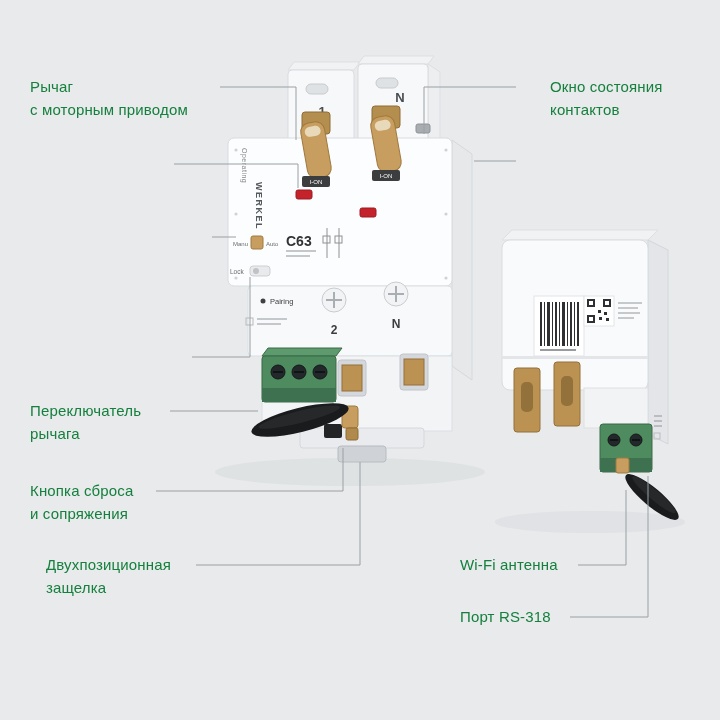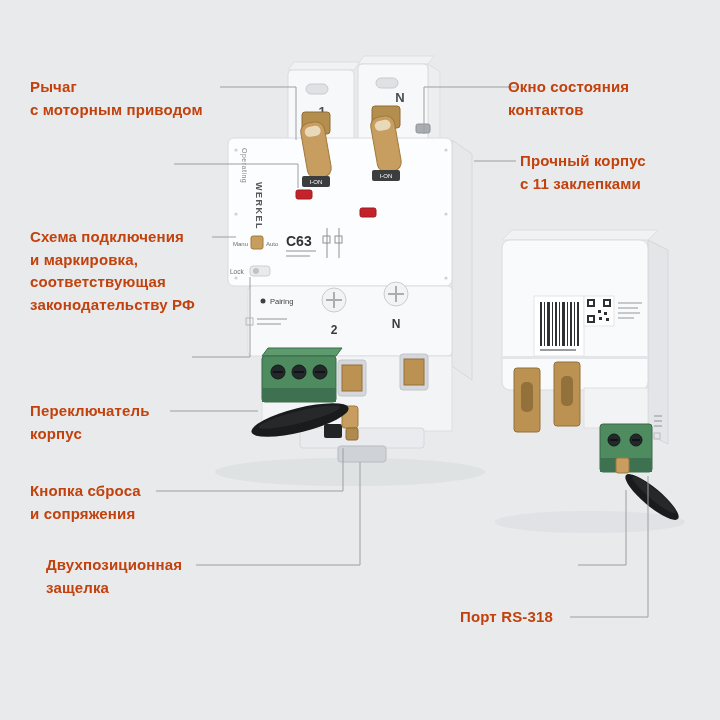--- a/index.html
+++ b/index.html
@@ -6,22 +6,22 @@
   body{
     width:720px;height:720px;position:relative;overflow:hidden;
     background:#e8eaec;
     font-family:"Liberation Sans", sans-serif;
   }
   #stage{position:absolute;left:0;top:0;width:720px;height:720px;}
   .callout{
     position:absolute;
     font-size:15px;
     line-height:1.5;
-    font-weight:700;
-    color:#c2410c;
+    font-weight:400;
+    color:#15803d;
     white-space:pre-line;
     letter-spacing:.15px;
   }
   svg{position:absolute;left:0;top:0;}
   svg text{font-family:"Liberation Sans", sans-serif;}
 </style>
 </head>
 <body>
 
 <div id="stage">
@@ -238,30 +238,25 @@
       <polyline points="196,565 360,565 360,462"></polyline>
       <polyline points="516,87 424,87 424,134"></polyline>
       <polyline points="516,161 474,161"></polyline>
       <polyline points="578,565 626,565 626,490"></polyline>
       <polyline points="570,617 648,617 648,476"></polyline>
     </g>
   </svg>
 
   <div class="callout" style="left:30px;top:76px">Рычаг
 с моторным приводом</div>
-  <div class="callout" style="left:30px;top:226px">Схема подключения
-и маркировка,
-соответствующая
-законодательству РФ</div>
   <div class="callout" style="left:30px;top:400px">Переключатель
-корпус</div>
+рычага</div>
   <div class="callout" style="left:30px;top:480px">Кнопка сброса
 и сопряжения</div>
   <div class="callout" style="left:46px;top:554px">Двухпозиционная
 защелка</div>
 
-  <div class="callout" style="left:508px;top:76px">Окно состояния
+  <div class="callout" style="left:550px;top:76px">Окно состояния
 контактов</div>
-  <div class="callout" style="left:520px;top:150px">Прочный корпус
-с 11 заклепками</div>
+  <div class="callout" style="left:460px;top:554px">Wi-Fi антенна</div>
   <div class="callout" style="left:460px;top:606px">Порт RS-318</div>
 
 </div>
 
 </body></html>

